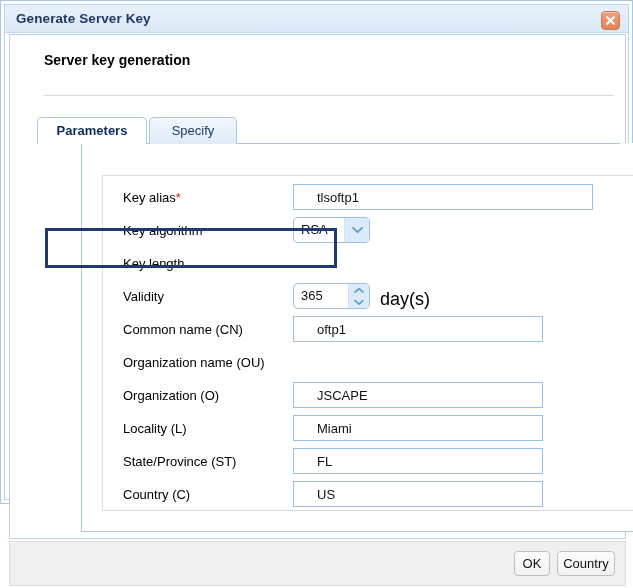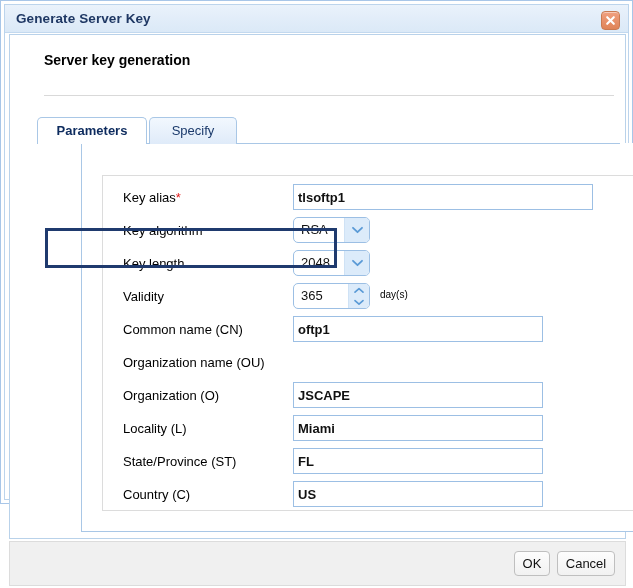--- a/index.html
+++ b/index.html
@@ -203,23 +203,22 @@
     left: 190px;
     top: 2px;
     height: 26px;
     box-sizing: border-box;
     border: 1px solid #9cbfe4;
     border-radius: 0;
     background: #ffffff;
     font-family: "Liberation Sans", sans-serif;
     font-size: 13px;
     color: #111111;
-    padding: 0 4px;
+    padding: 0 23px;
     outline: none;
-    font-weight: bold;
   }
   .txt.wide  { width: 300px; }
   .txt.med   { width: 250px; }
 
   
   .combo {
     position: absolute;
     left: 190px;
     top: 2px;
     width: 77px;
@@ -285,21 +284,21 @@
     display: flex; align-items: center; justify-content: center;
     cursor: pointer;
   }
   .spin-up { top: 0; }
   .spin-down { top: 12px; }
 
   .unit-label {
     position: absolute;
     left: 277px;
     top: 8px;
-    font-size: 10px;
+    font-size: 18px;
     color: #000000;
     white-space: nowrap;
   }
 
   
   .highlight {
     position: absolute;
     left: 45px;
     top: 228px;
     width: 292px;
@@ -387,28 +386,20 @@
                 <span class="combo-btn">
                   <svg width="11" height="8" viewBox="0 0 11 8">
                     <path d="M1 1.8 L5.5 6.2 L10 1.8" fill="none" stroke="#5a9ad6" stroke-width="1.8" stroke-linecap="round" stroke-linejoin="round"></path>
                   </svg>
                 </span>
               </div>
             </div>
 
             <div class="row" style="top:72px;">
               <div class="row-label">Key length</div>
-              <div class="combo">
-                <span class="combo-value">2048</span>
-                <span class="combo-btn">
-                  <svg width="11" height="8" viewBox="0 0 11 8">
-                    <path d="M1 1.8 L5.5 6.2 L10 1.8" fill="none" stroke="#5a9ad6" stroke-width="1.8" stroke-linecap="round" stroke-linejoin="round"></path>
-                  </svg>
-                </span>
-              </div>
             </div>
 
             <div class="row" style="top:105px;">
               <div class="row-label">Validity</div>
               <div class="spin">
                 <span class="spin-value">365</span>
                 <span class="spin-btns">
                   <span class="spin-up">
                     <svg width="10" height="7" viewBox="0 0 10 7">
                       <path d="M1 5.2 L5 1.6 L9 5.2" fill="none" stroke="#5a9ad6" stroke-width="1.6" stroke-linecap="round" stroke-linejoin="round"></path>
@@ -452,20 +443,20 @@
               <div class="row-label">State/Province (ST)</div>
               <input class="txt med" value="FL" style="">
             </div>
 
           </div>
         </div>
       </div>
 
       <div class="footer">
         <div class="btn" id="btn-ok">OK</div>
-        <div class="btn" id="btn-cancel">Cancel</div>
+        <div class="btn" id="btn-cancel">Country</div>
       </div>
 
     </div>
   </div>
 
   <div class="highlight"></div>
 </div>
 
 </body></html>

